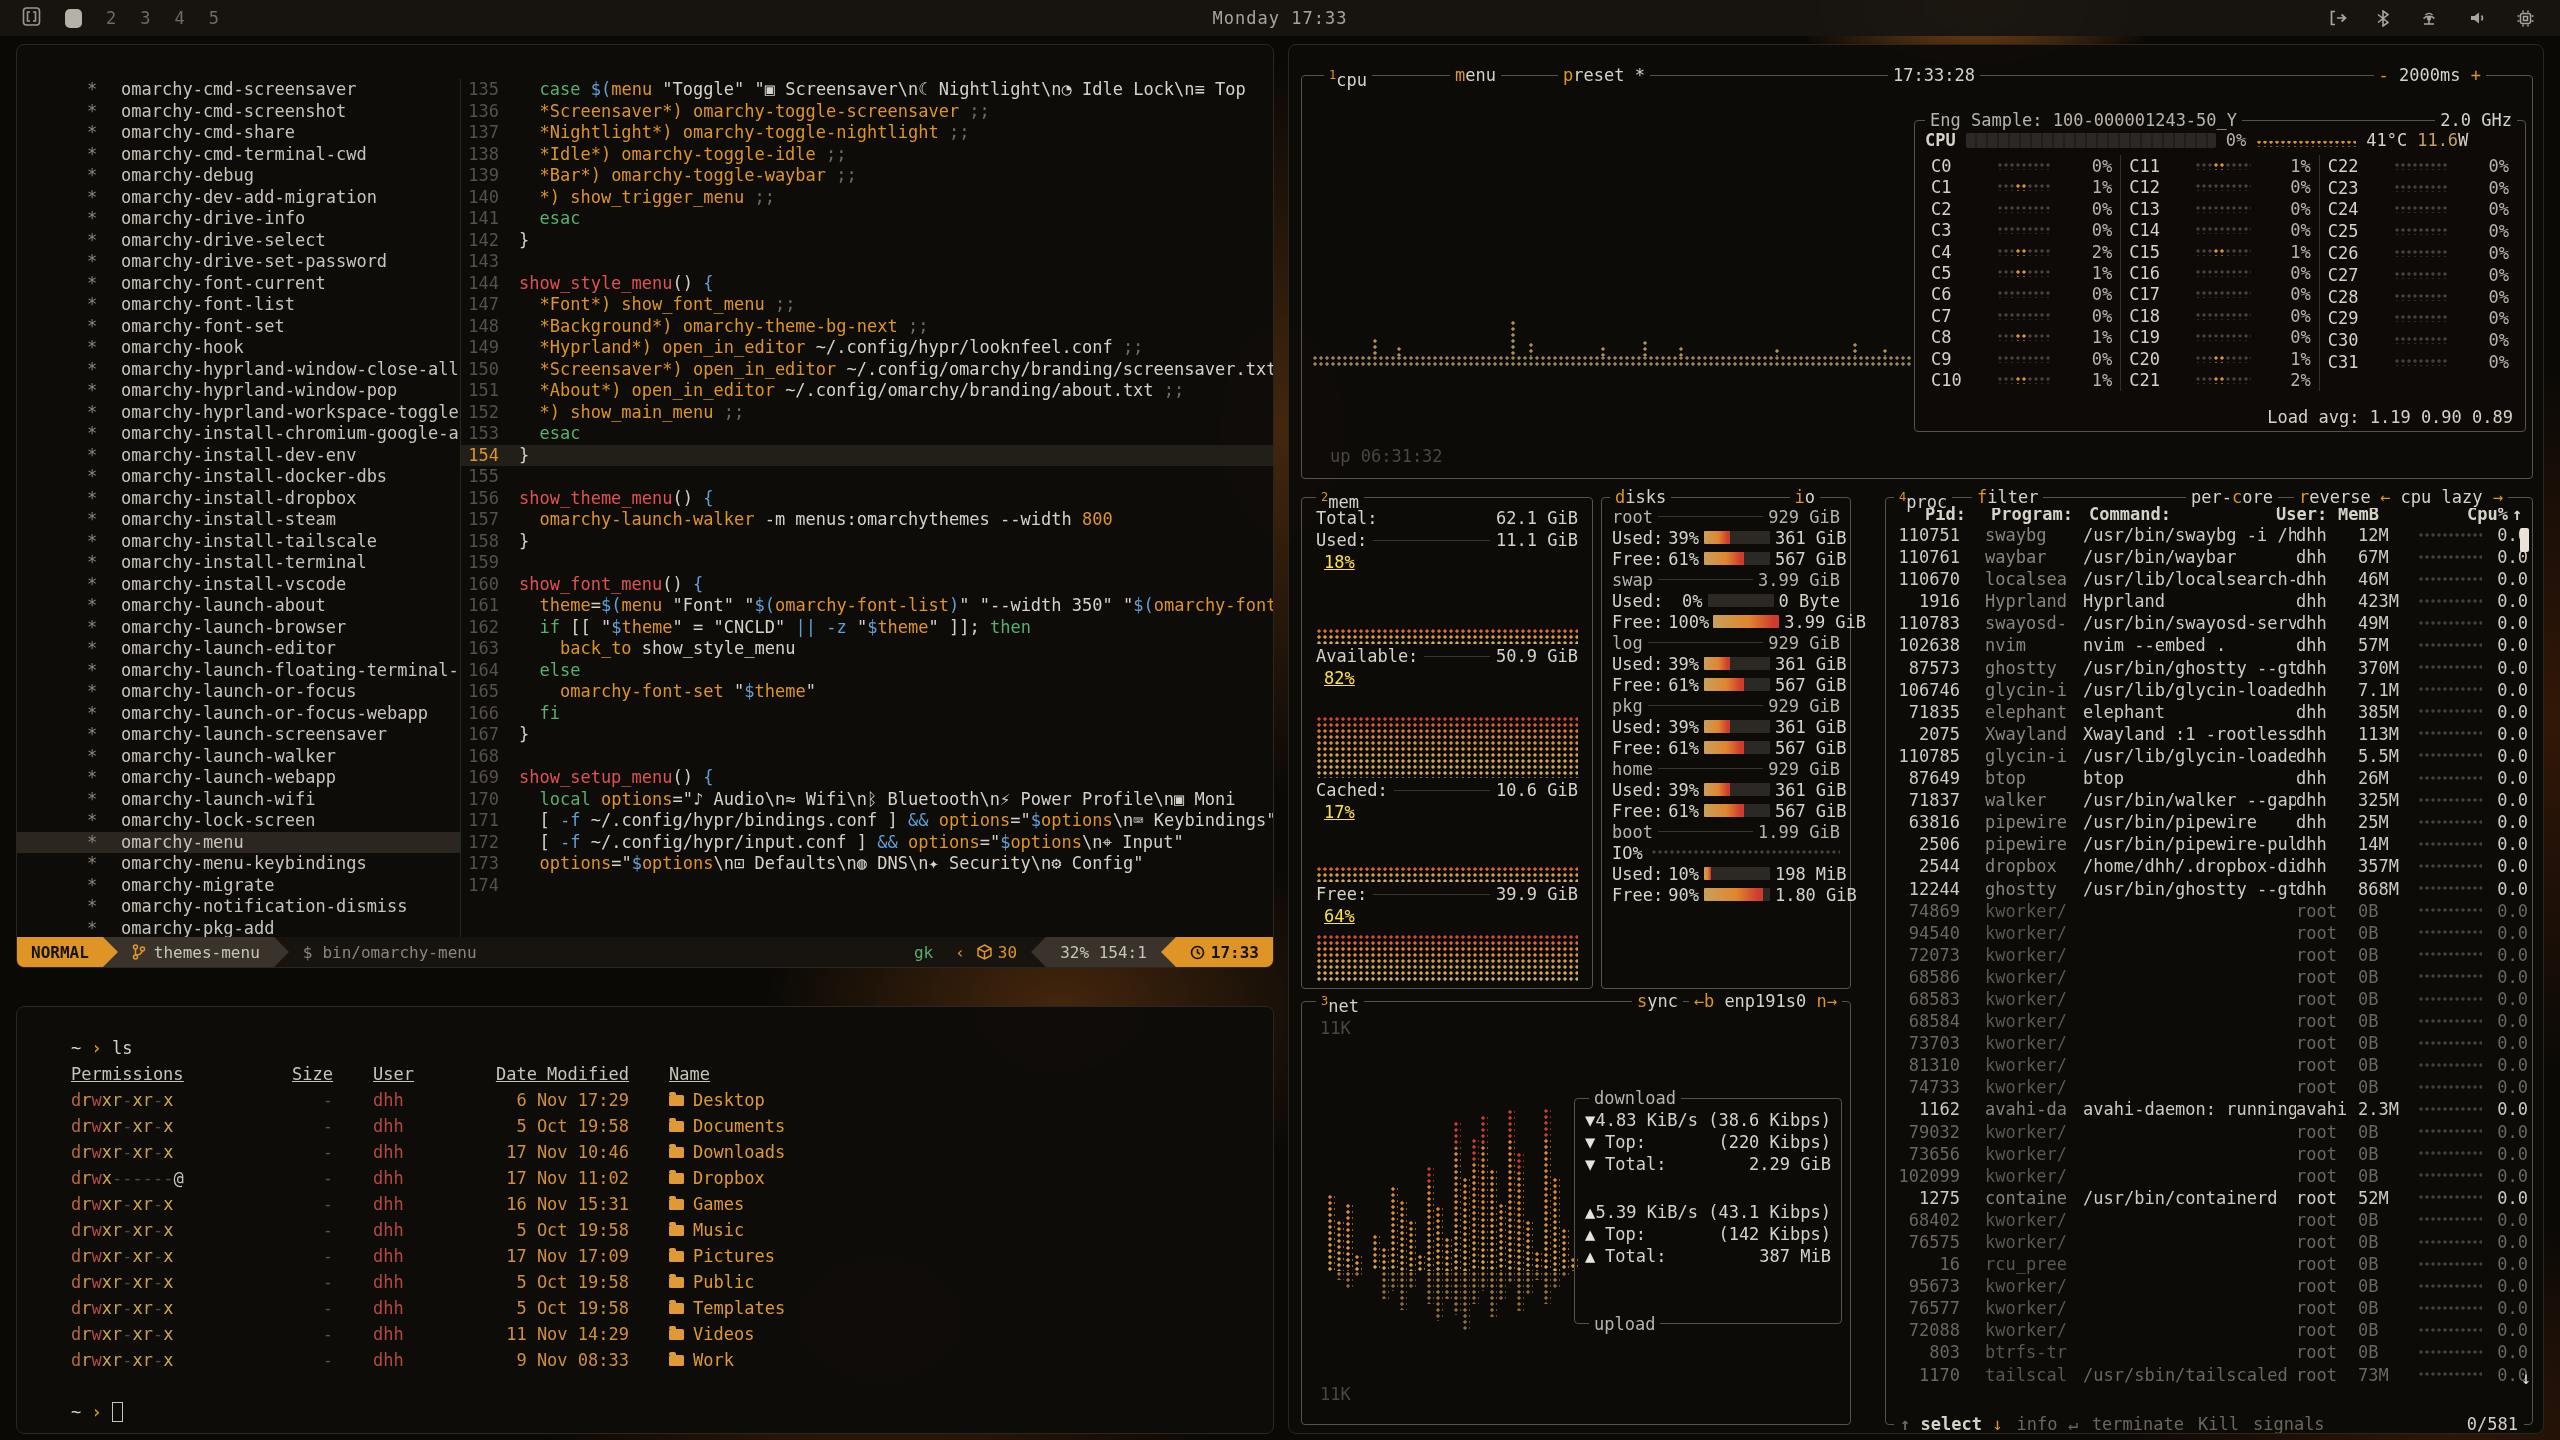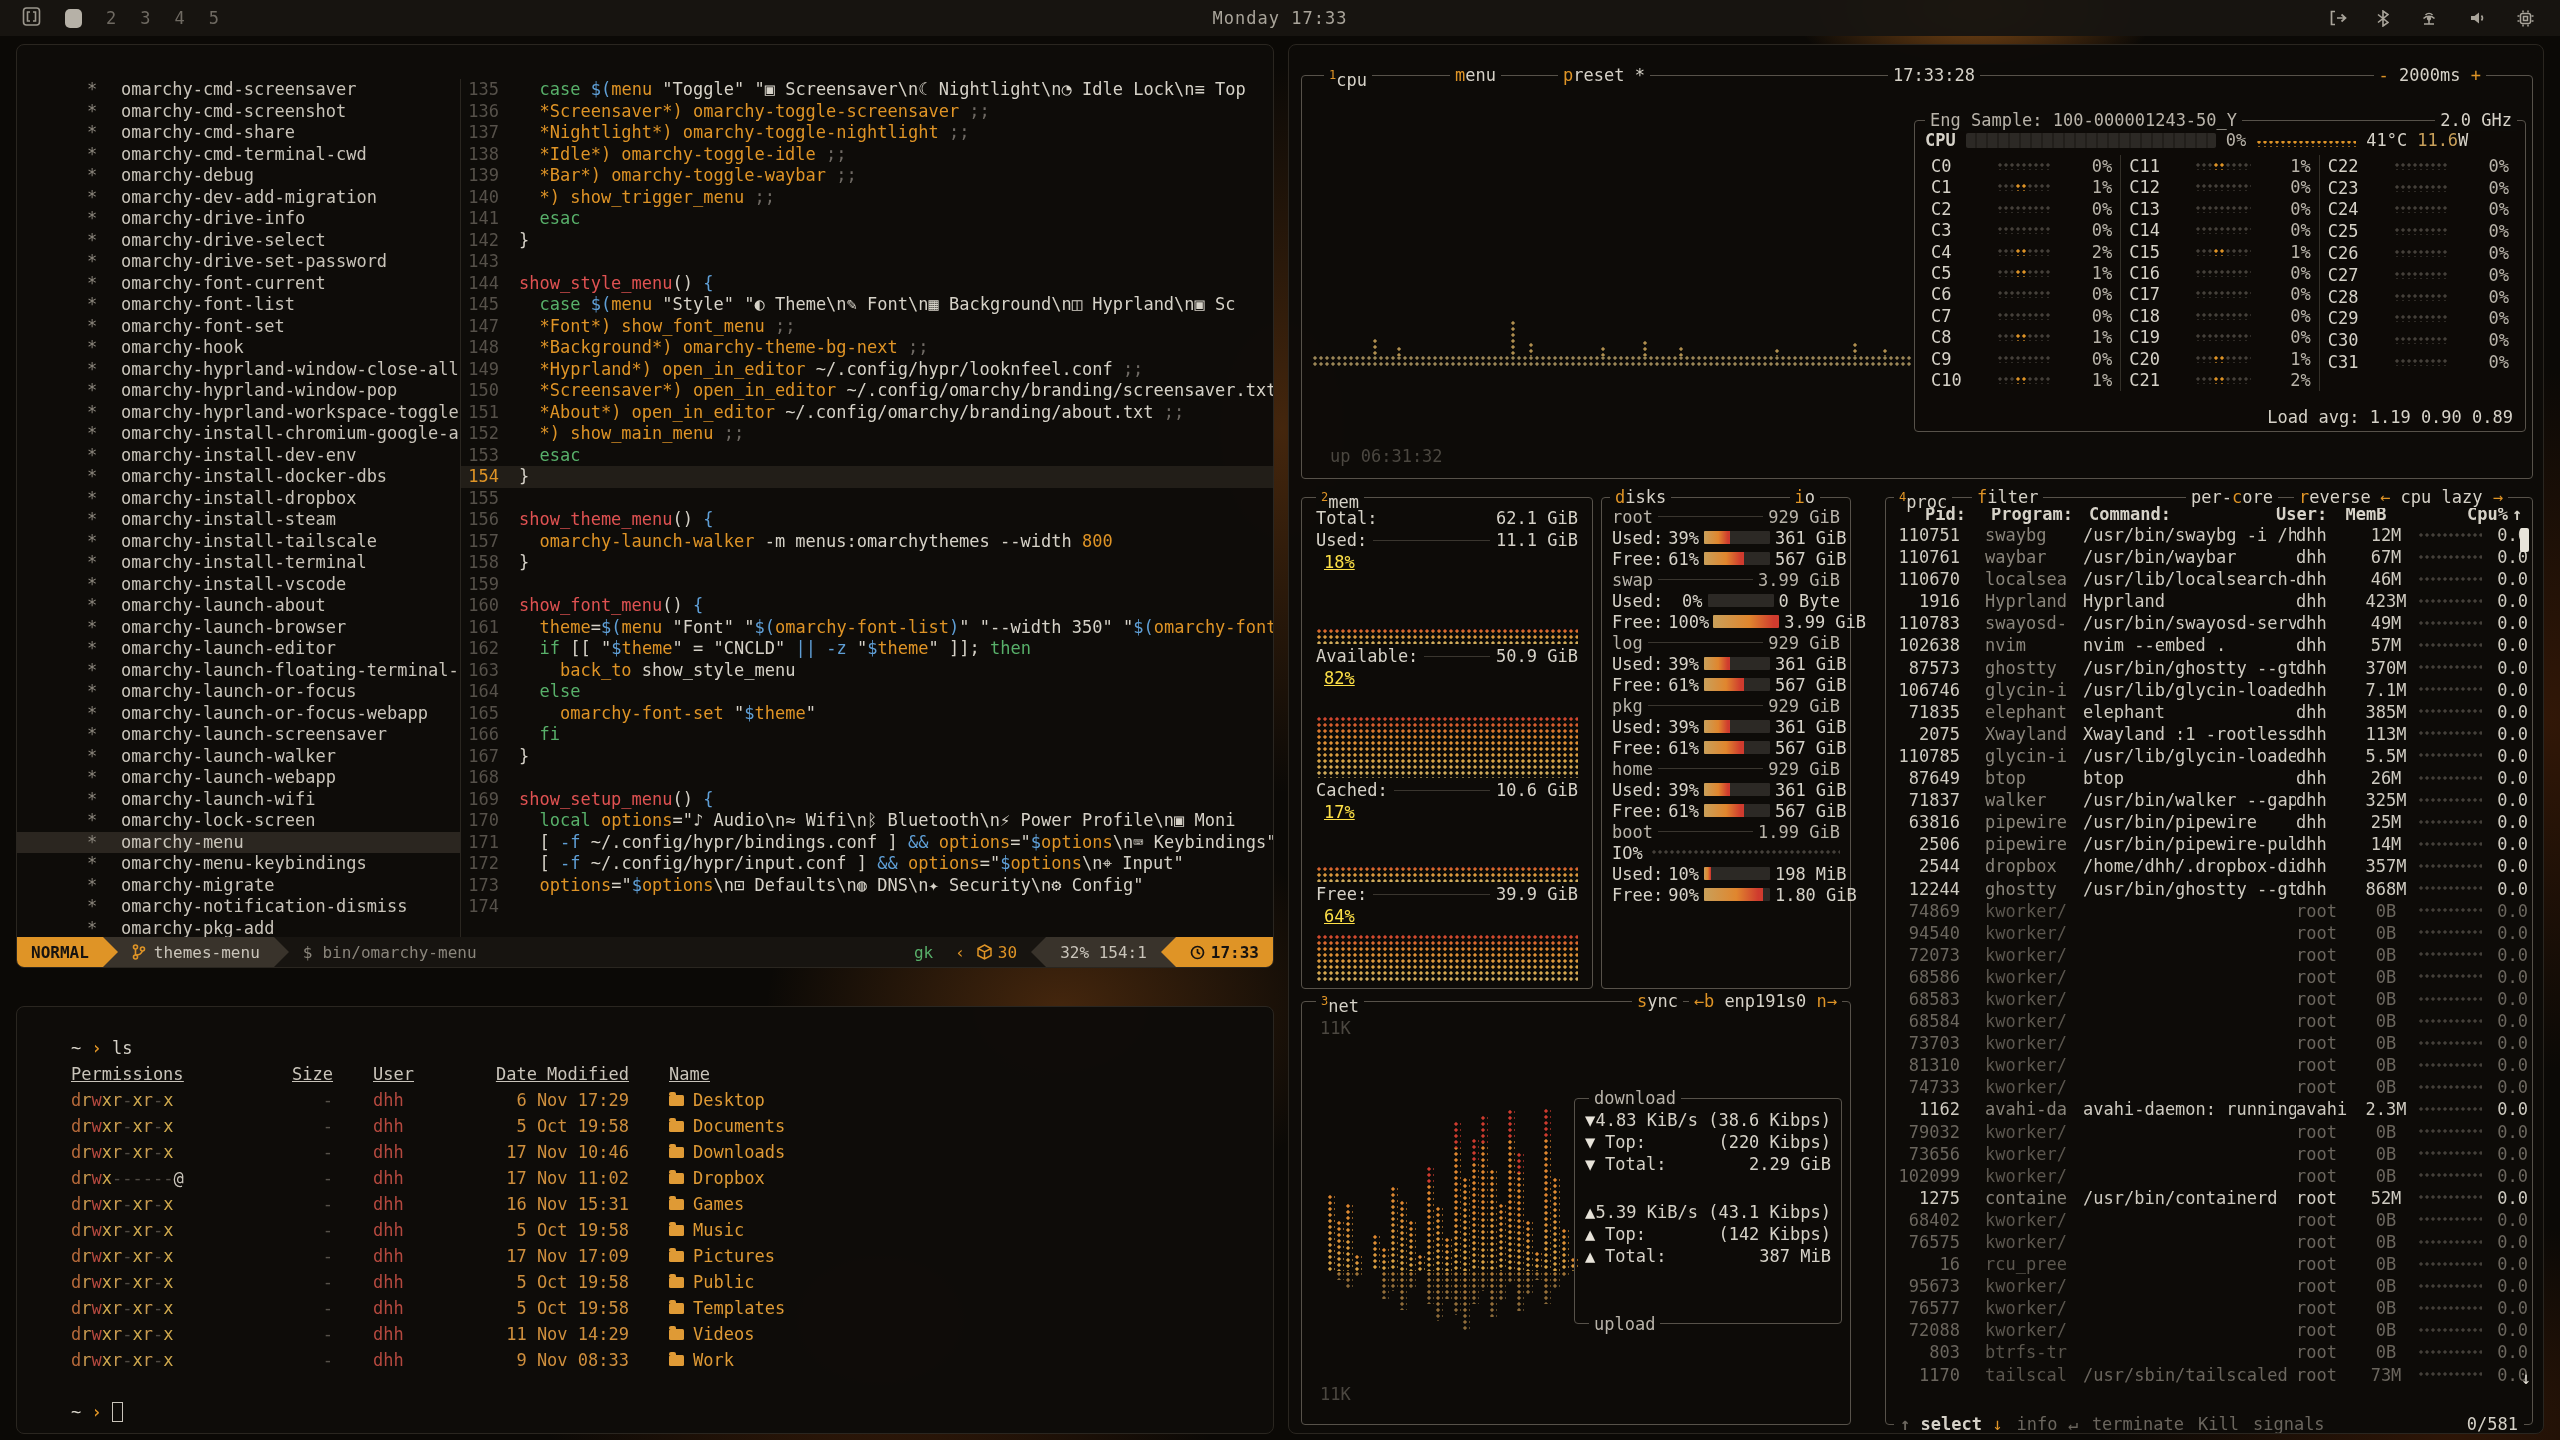--- a/index.html
+++ b/index.html
@@ -126,21 +126,21 @@
   #io-box{position:absolute;right:8px;top:96px;width:268px;height:226px;border:1.5px solid var(--border);border-radius:4px;}
   .io-row{display:flex;align-items:center;height:22px;padding:0 10px;white-space:nowrap;}
   .io-tri{width:20px;color:#e8e4da;}
   .io-val{margin-left:auto;}
   #proc-box{left:596px;top:452px;width:648px;height:928px;}
   #proc-head{display:flex;height:26px;align-items:center;color:var(--fg);padding:6px 6px 0 6px;font-weight:bold;}
   .pc-pid{width:74px;text-align:right;flex:none;}
   .pc-prog{width:104px;padding-left:10px;flex:none;overflow:hidden;margin-left:15px;}
   .pc-cmd{flex:1;padding-left:4px;overflow:hidden;white-space:pre;}
   .pc-user{width:62px;flex:none;}
-  .pc-mem{width:56px;text-align:center;flex:none;}
+  .pc-mem{width:56px;text-align:left;flex:none;}
   .pc-graph{width:72px;flex:none;display:flex;align-items:center;justify-content:center;}
   .pc-cpu{width:46px;text-align:right;flex:none;padding-right:4px;}
   .prow{display:flex;height:22.1px;line-height:22.1px;color:#cfcbc1;}
   .prow .pc-prog{color:#8a857b;}
   .prow.dim2{color:#6b665e;} .prow.dim2 .pc-prog{color:#5c574f;}
   .pgdots{width:64px;height:7px;background:#45403a;}
   #proc-scroll{position:absolute;right:3px;top:30px;width:9px;height:860px;}
   #proc-thumb{width:9px;height:24px;background:#e8e4da;border-radius:2px;}
   #proc-darr{position:absolute;right:1px;bottom:36px;color:#e8e4da;}
   #proc-foot{position:absolute;left:8px;right:8px;bottom:-12px;height:24px;background:#0d0b08;display:flex;align-items:center;gap:14px;padding:0 6px;color:#6b665e;}
@@ -249,21 +249,20 @@
         <div class="crow"><span class="gut">135</span><span class="txt"><span class="c-s">  </span><span class="c-k">case</span><span class="c-s"> </span><span class="c-b">$(</span><span class="c-o">menu</span><span class="c-s"> "Toggle" "▣ Screensaver\n☾ Nightlight\n◔ Idle Lock\n≡ Top</span></span></div>
         <div class="crow"><span class="gut">136</span><span class="txt"><span class="c-s">  </span><span class="c-o">*Screensaver*) omarchy-toggle-screensaver</span><span class="c-d"> ;;</span></span></div>
         <div class="crow"><span class="gut">137</span><span class="txt"><span class="c-s">  </span><span class="c-o">*Nightlight*) omarchy-toggle-nightlight</span><span class="c-d"> ;;</span></span></div>
         <div class="crow"><span class="gut">138</span><span class="txt"><span class="c-s">  </span><span class="c-o">*Idle*) omarchy-toggle-idle</span><span class="c-d"> ;;</span></span></div>
         <div class="crow"><span class="gut">139</span><span class="txt"><span class="c-s">  </span><span class="c-o">*Bar*) omarchy-toggle-waybar</span><span class="c-d"> ;;</span></span></div>
         <div class="crow"><span class="gut">140</span><span class="txt"><span class="c-s">  </span><span class="c-o">*) show_trigger_menu</span><span class="c-d"> ;;</span></span></div>
         <div class="crow"><span class="gut">141</span><span class="txt"><span class="c-s">  </span><span class="c-k">esac</span></span></div>
         <div class="crow"><span class="gut">142</span><span class="txt"><span class="c-s">}</span></span></div>
         <div class="crow"><span class="gut">143</span><span class="txt"></span></div>
         <div class="crow"><span class="gut">144</span><span class="txt"><span class="c-f">show_style_menu</span><span class="c-s">() </span><span class="c-b">{</span></span></div>
-        <div class="crow"><span class="gut">145</span><span class="txt"><span class="c-s">  </span><span class="c-k">case</span><span class="c-s"> </span><span class="c-b">$(</span><span class="c-o">menu</span><span class="c-s"> "Style" "◐ Theme\n✎ Font\n▦ Background\n◫ Hyprland\n▣ Sc</span></span></div>
         <div class="crow"><span class="gut">147</span><span class="txt"><span class="c-s">  </span><span class="c-o">*Font*) show_font_menu</span><span class="c-d"> ;;</span></span></div>
         <div class="crow"><span class="gut">148</span><span class="txt"><span class="c-s">  </span><span class="c-o">*Background*) omarchy-theme-bg-next</span><span class="c-d"> ;;</span></span></div>
         <div class="crow"><span class="gut">149</span><span class="txt"><span class="c-s">  </span><span class="c-o">*Hyprland*) open_in_editor</span><span class="c-s"> ~/.config/hypr/looknfeel.conf</span><span class="c-d"> ;;</span></span></div>
         <div class="crow"><span class="gut">150</span><span class="txt"><span class="c-s">  </span><span class="c-o">*Screensaver*) open_in_editor</span><span class="c-s"> ~/.config/omarchy/branding/screensaver.txt</span></span></div>
         <div class="crow"><span class="gut">151</span><span class="txt"><span class="c-s">  </span><span class="c-o">*About*) open_in_editor</span><span class="c-s"> ~/.config/omarchy/branding/about.txt</span><span class="c-d"> ;;</span></span></div>
         <div class="crow"><span class="gut">152</span><span class="txt"><span class="c-s">  </span><span class="c-o">*) show_main_menu</span><span class="c-d"> ;;</span></span></div>
         <div class="crow"><span class="gut">153</span><span class="txt"><span class="c-s">  </span><span class="c-k">esac</span></span></div>
         <div class="crow cur"><span class="gut">154</span><span class="txt"><span class="c-s">}</span></span></div>
         <div class="crow"><span class="gut">155</span><span class="txt"></span></div>
         <div class="crow"><span class="gut">156</span><span class="txt"><span class="c-f">show_theme_menu</span><span class="c-s">() </span><span class="c-b">{</span></span></div>

